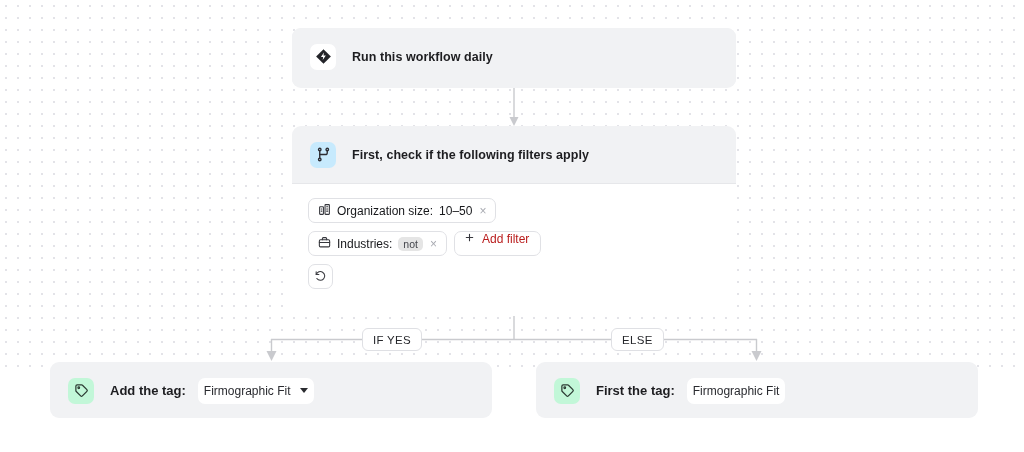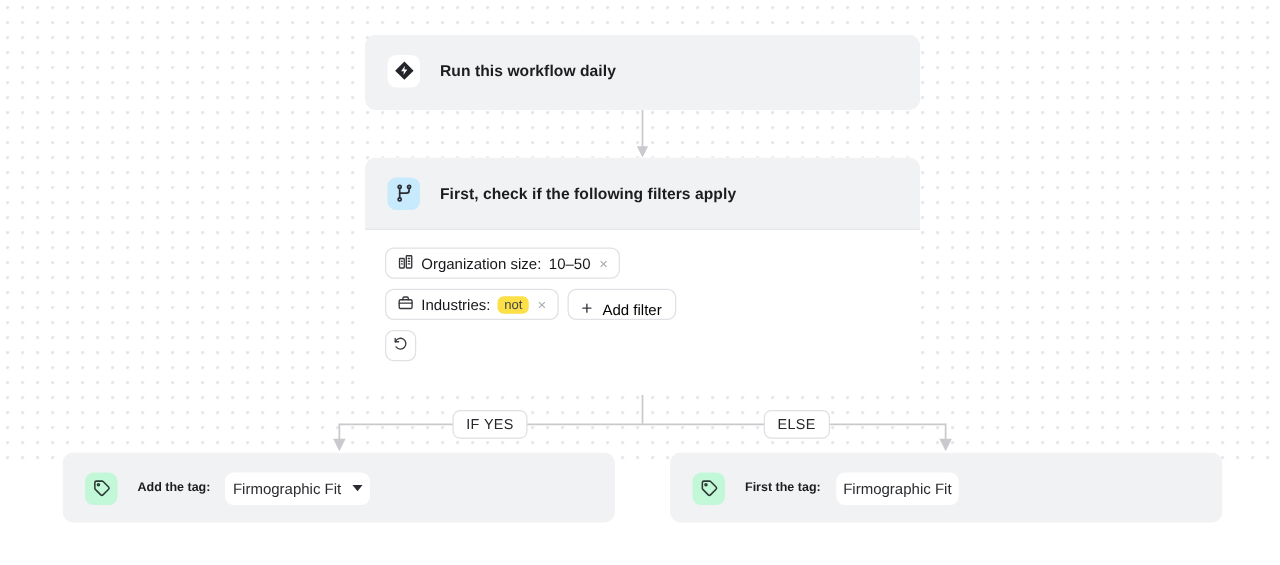--- a/index.html
+++ b/index.html
@@ -110,44 +110,44 @@
     border-radius: 7px;
     background: #ffffff;
     font-size: 12px;
     color: #1d1d20;
     white-space: nowrap;
     box-sizing: border-box;
   }
   .chip-label { font-weight: normal; color: #17181b; }
   .chip-value { color: #17181b; }
   .not-pill {
-    background: #fde047;
+    background: #e5e5e5;
     border-radius: 5px;
     padding: 1px 5px;
     font-size: 10.5px;
     color: #44464c;
   }
   .chip-x {
     color: #a9abb2;
     font-size: 12px;
     line-height: 1;
     margin-left: 1px;
   }
 
   .add-filter-btn {
     display: inline-flex;
-    align-items: flex-end;
+    align-items: flex-start;
     gap: 7px;
     height: 25px;
     padding: 0 11px 0 9px;
     border: 1px solid #e0e1e5;
     border-radius: 7px;
     background: #ffffff;
     font-size: 12px;
-    color: #000000;
+    color: #b91c1c;
     box-sizing: border-box;
     white-space: nowrap;
   }
 
   .undo-btn {
     width: 25px;
     height: 25px;
     border: 1px solid #e0e1e5;
     border-radius: 7px;
     background: #ffffff;
@@ -164,21 +164,21 @@
     width: 442px;
     height: 56px;
   }
   #action-else-node {
     left: 536px;
     top: 362px;
     width: 442px;
     height: 56px;
   }
   .action-text {
-    font-size: 10px;
+    font-size: 13px;
     font-weight: bold;
     color: #1d1d20;
     margin-right: 12px;
   }
   .value-select {
     display: inline-flex;
     align-items: center;
     gap: 9px;
     height: 26px;
     padding: 0 6px;

